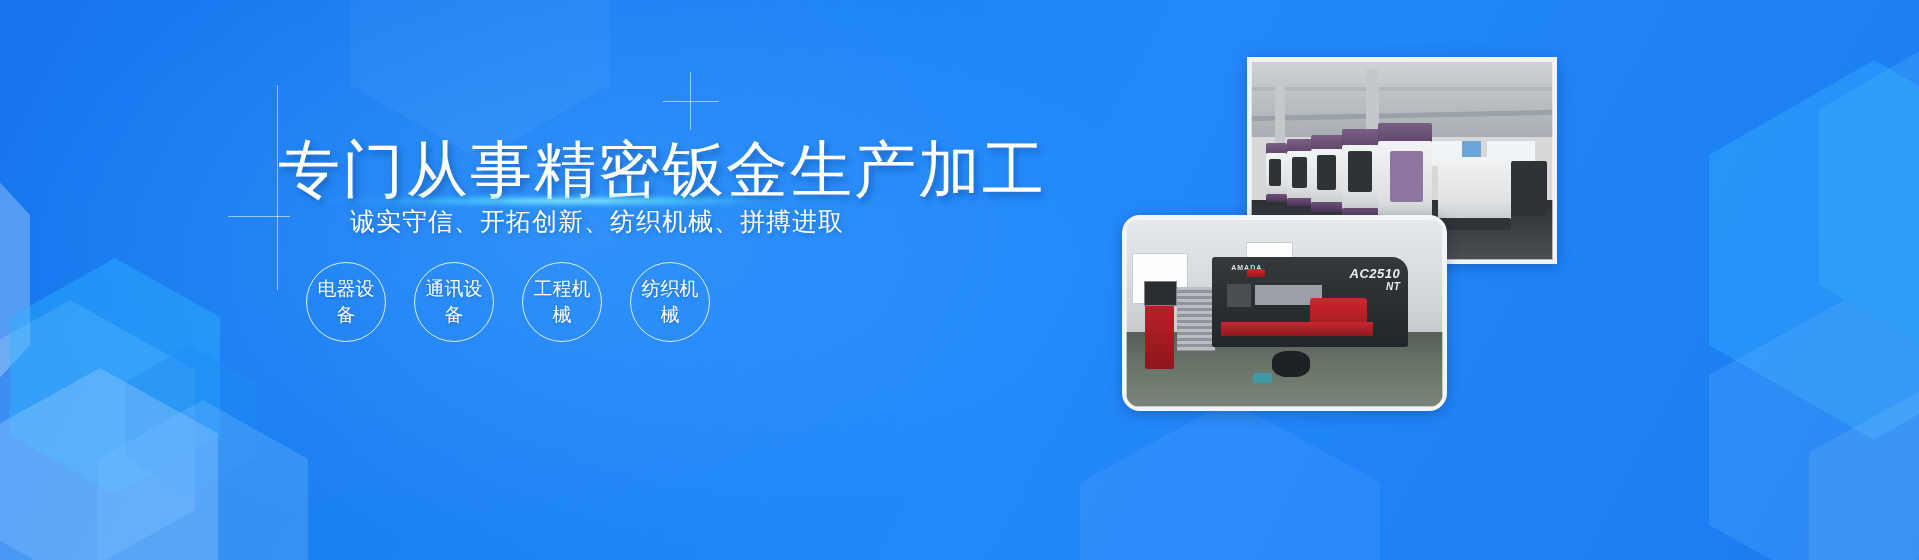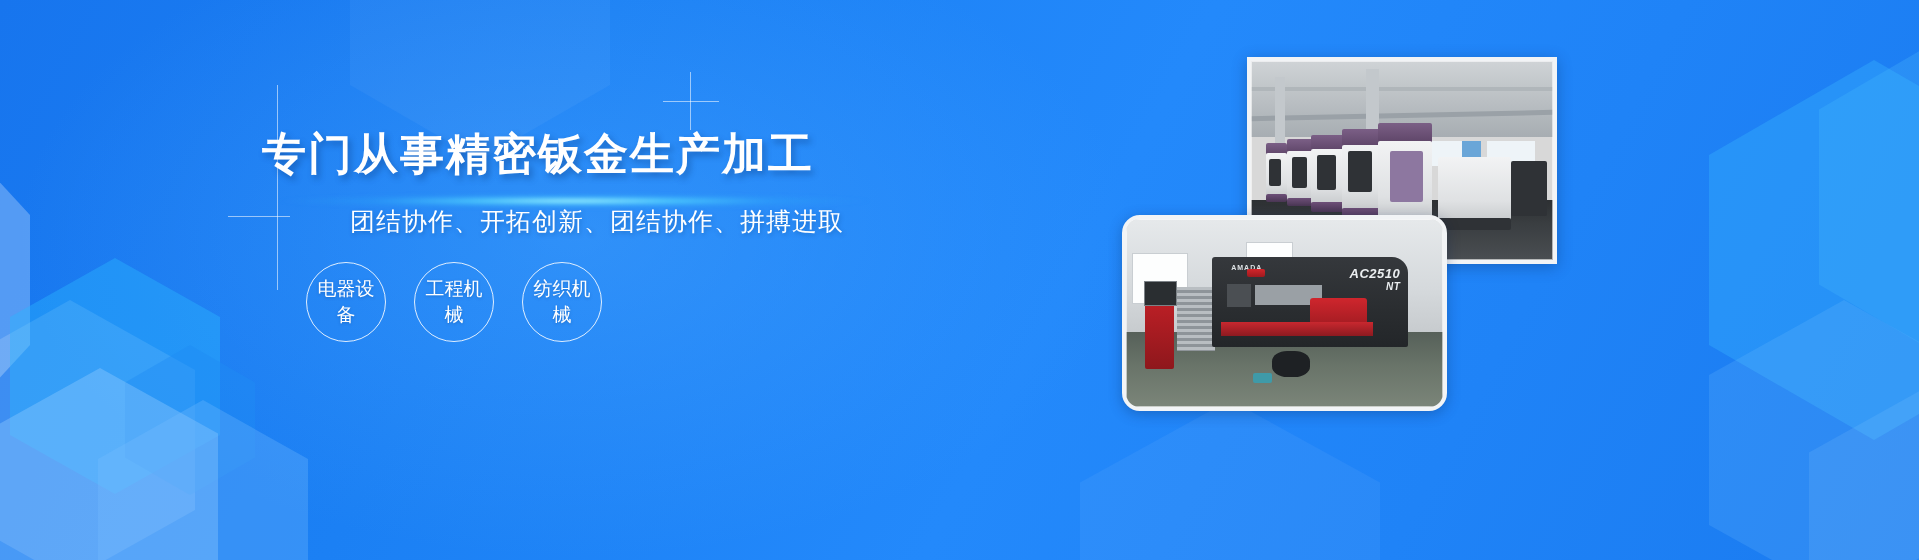--- a/index.html
+++ b/index.html
@@ -44,22 +44,22 @@
   .cross-v{position:absolute;width:1px;background:rgba(255,255,255,0.55);}
   .cross-h{position:absolute;height:1px;background:rgba(255,255,255,0.55);}
   .cv-1{left:277px;top:85px;height:205px;}
   .ch-1{left:228px;top:216px;width:62px;}
   .cv-2{left:690px;top:72px;height:58px;}
   .ch-2{left:663px;top:101px;width:56px;}
 
   
   .headline-wrap{position:absolute;left:262px;top:118px;width:620px;height:78px;}
   .headline{
-    margin:0;
-    font-size:44px;line-height:72px;font-weight:bold;color:#ffffff;
+    margin:16px;
+    font-size:62px;line-height:72px;font-weight:normal;color:#ffffff;
     letter-spacing:2px;white-space:nowrap;
     text-shadow:3px 4px 6px rgba(10,60,130,0.45);
   }
   .glow{
     position:absolute;left:12px;top:76px;width:600px;height:14px;
     background:radial-gradient(ellipse 300px 7px at 50% 50%,
        rgba(190,255,255,0.95) 0%, rgba(90,225,255,0.65) 35%,
        rgba(50,190,255,0.20) 68%, rgba(40,160,255,0) 100%);
     filter:blur(2px);
   }
@@ -170,25 +170,28 @@
   <div class="cross-v cv-1"></div>
   <div class="cross-h ch-1"></div>
   <div class="cross-v cv-2"></div>
   <div class="cross-h ch-2"></div>
 
   <div class="headline-wrap">
     <h1 class="headline">专门从事精密钣金生产加工</h1>
     <div class="glow"></div>
   </div>
 
-  <p class="subtitle">团结协作、开拓创新、团结协作、拼搏进取</p>
+  <p class="subtitle">诚实守信、开拓创新、纺织机械、拼搏进取</p>
 
   <div class="badges">
     <div class="badge">
       <span>电器设备</span>
+    </div>
+    <div class="badge">
+      <span>通讯设备</span>
     </div>
     <div class="badge">
       <span>工程机械</span>
     </div>
     <div class="badge">
       <span>纺织机械</span>
     </div>
   </div>
 
   <div class="photo photo-top">

